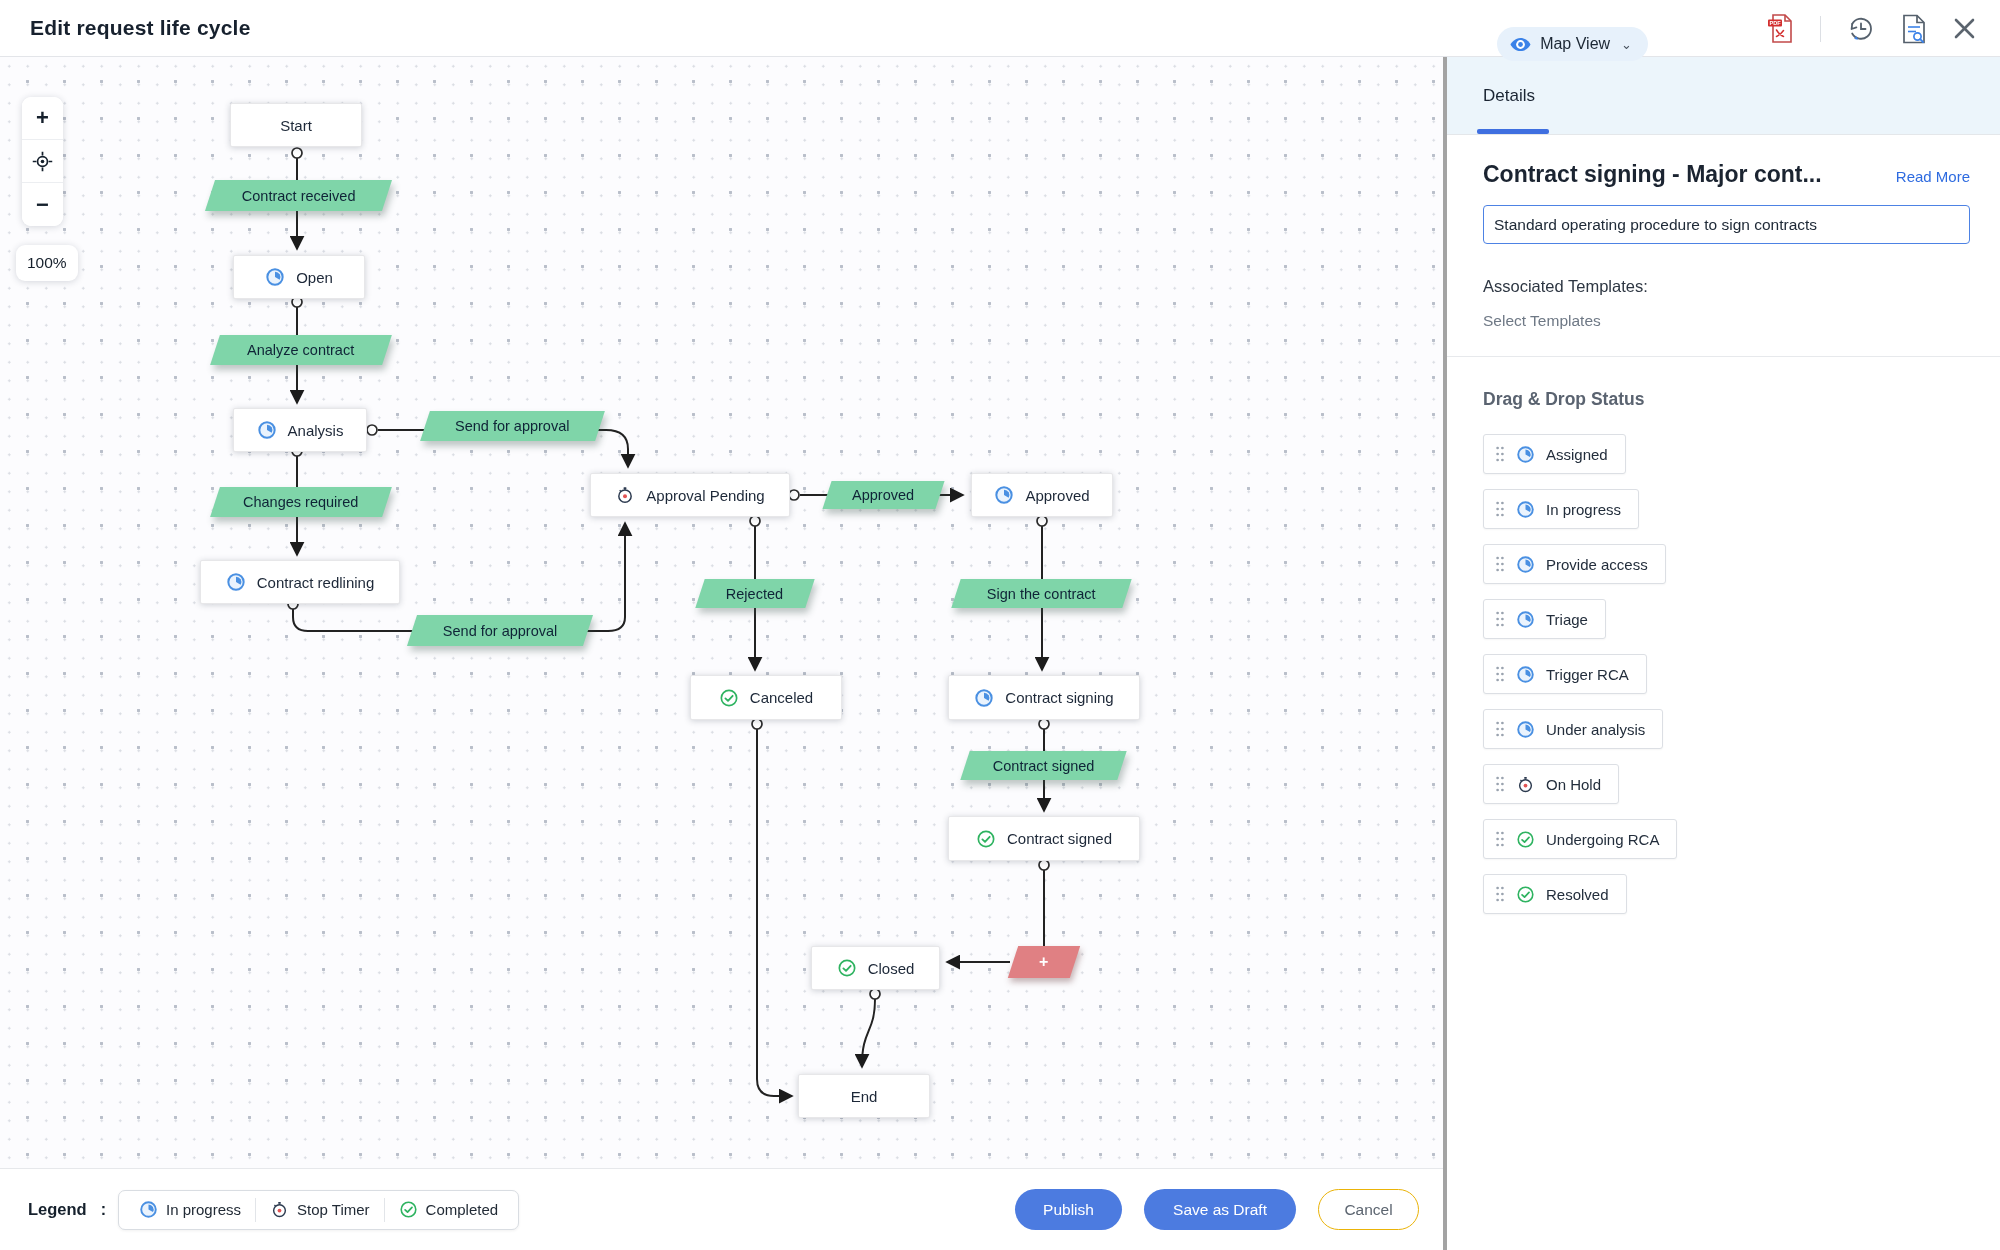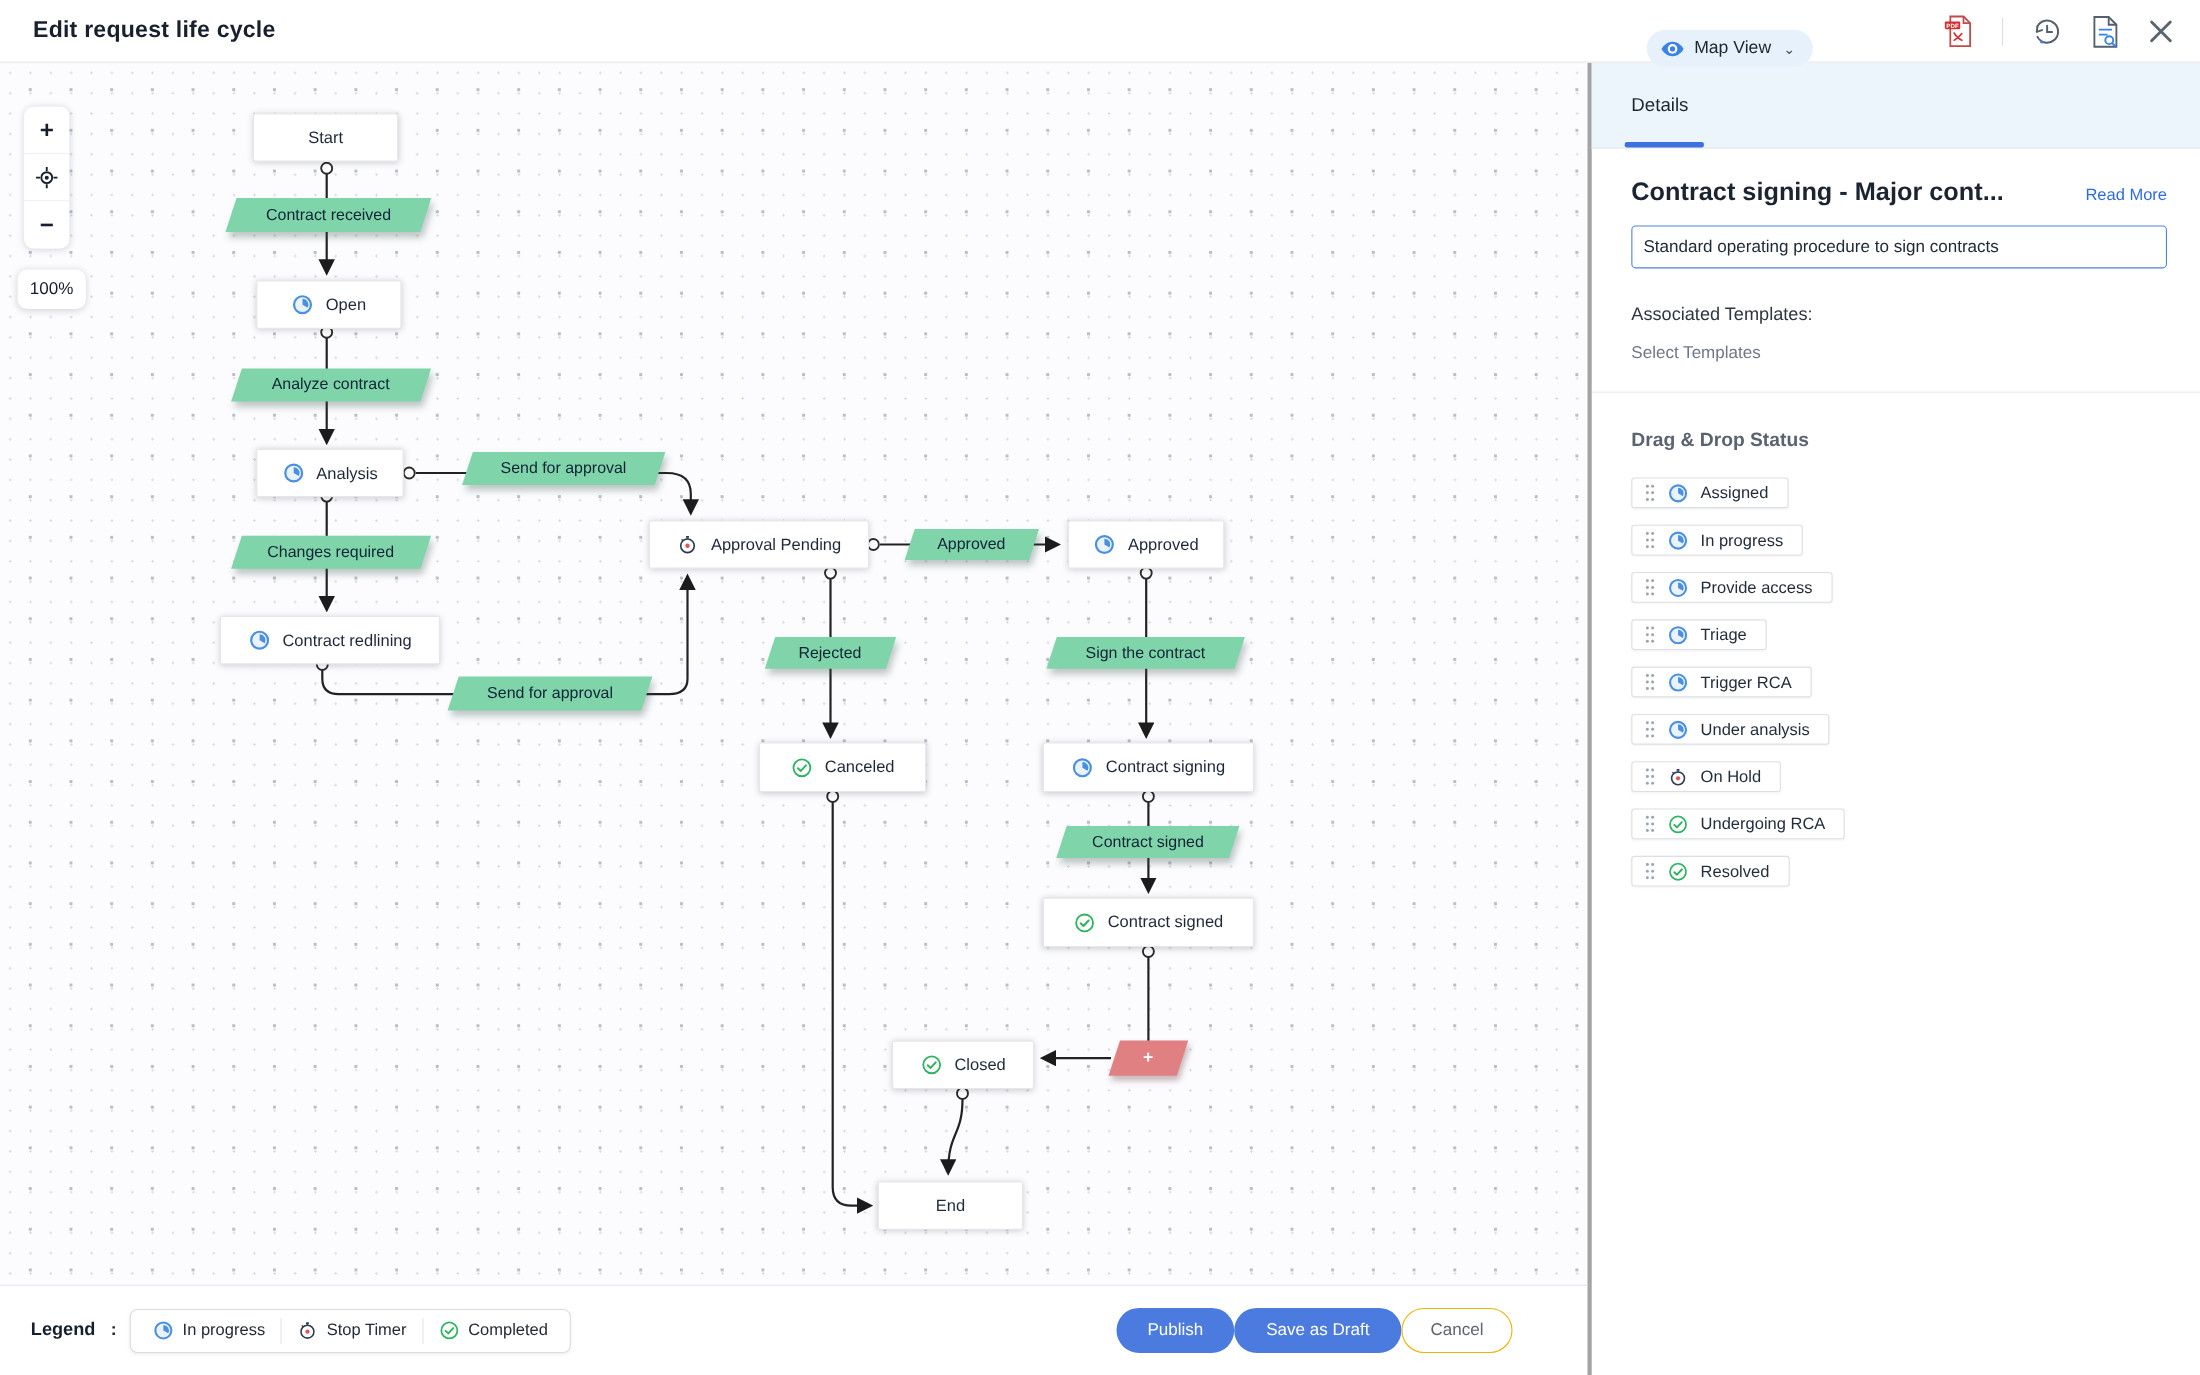--- a/index.html
+++ b/index.html
@@ -52,21 +52,21 @@
 
   
   .bottombar { flex:0 0 82px; background:#fff; border-top:1px solid #e6e8eb; display:flex; align-items:center;
                padding:0 26px 0 28px; position:relative; z-index:5; }
   .legend-label { font-size:16.5px; font-weight:700; color:#15202c; }
   .legend-colon { font-size:16px; color:#15202c; margin:0 12px 0 14px; font-weight:600; }
   .legend-pill { display:flex; align-items:center; background:#fff; border:1px solid #d9dde2; border-radius:7px;
                  height:40px; padding:0 6px; box-shadow:0 1px 3px rgba(0,0,0,.06); }
   .legend-item { display:flex; align-items:center; gap:8px; padding:0 14px; font-size:15px; color:#222b36; }
   .legend-sep { width:1px; height:24px; background:#e2e5e9; }
-  .actions { position:absolute; left:1015px; display:flex; align-items:flex-end; }
+  .actions { position:absolute; left:1015px; display:flex; align-items:flex-end; gap:22px; }
   .btn { height:41px; border-radius:21px; font-size:15.5px; font-weight:500; cursor:pointer; border:none; }
   .btn-blue { background:#4c7be0; color:#fff; }
   .btn-publish { width:107px; }
   .btn-draft { width:152px; }
   .btn-ghost { width:101px; background:#fff; color:#5c6570; border:1px solid #eab308; }
 
   
   .panel { width:557px; flex:0 0 557px; border-left:4px solid #a3a3a3; display:flex; flex-direction:column; background:#fff; }
   .tabbar { height:78px; flex:0 0 78px; background:#ecf5fb; border-bottom:1px solid #e4e7ea; position:relative;
             display:flex; align-items:center; padding-left:36px; }
@@ -77,21 +77,21 @@
   .title-row { display:flex; align-items:baseline; justify-content:space-between; }
   .panel-title { font-size:23px; font-weight:600; color:#1b2431; white-space:nowrap; }
   .read-more { font-size:15px; color:#2e6be0; text-decoration:none; white-space:nowrap; margin-left:12px; }
   .desc-input { width:100%; height:39px; margin-top:17px; border:1.6px solid #4d82e4; border-radius:4px;
                 font-family:"Liberation Sans", sans-serif; font-size:15.5px; color:#202b38; padding:0 10px; outline:none; }
   .assoc-label { margin-top:33px; font-size:16.5px; font-weight:500; color:#2d3642; }
   .select-templates { margin-top:16px; font-size:15.5px; color:#6e7885; cursor:pointer; }
   .panel-divider { height:1px; background:#e7e9ec; margin:26px -30px 0 -36px; }
   .dragdrop-h { margin-top:32px; font-size:17.5px; font-weight:700; color:#5a6370; }
   .chips { margin-top:24px; display:flex; flex-direction:column; align-items:flex-start; gap:15px; }
-  .chip { display:inline-flex; align-items:center; gap:11px; height:28px; padding:0 17px 0 11px; background:#fff;
+  .chip { display:inline-flex; align-items:center; gap:11px; height:40px; padding:0 17px 0 11px; background:#fff;
           border:1px solid #dcdfe4; border-radius:3px; font-size:15px; color:#232e3c; cursor:grab;
           box-shadow:0 1px 2px rgba(0,0,0,.04); }
   .grip { display:flex; }
 
   .hidden-defs { position:absolute; width:0; height:0; overflow:hidden; }
 </style>
 </head>
 <body>
 
 <svg class="hidden-defs" aria-hidden="true">

